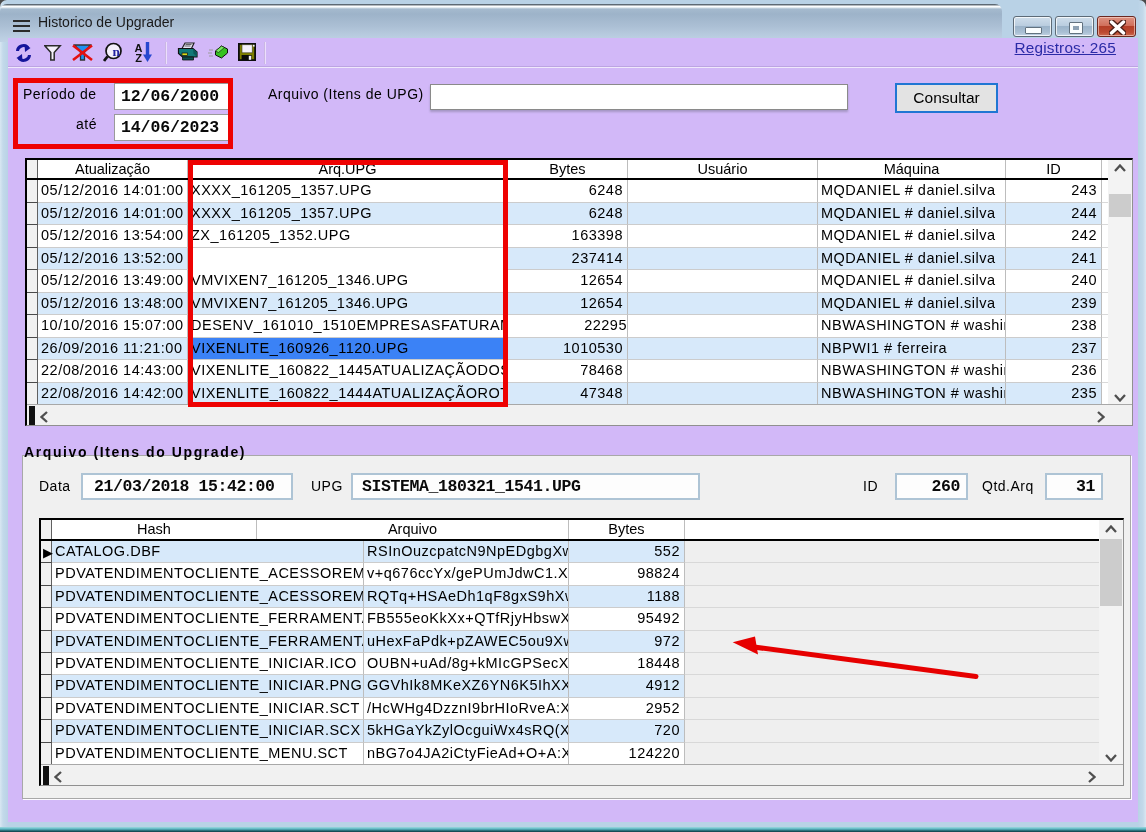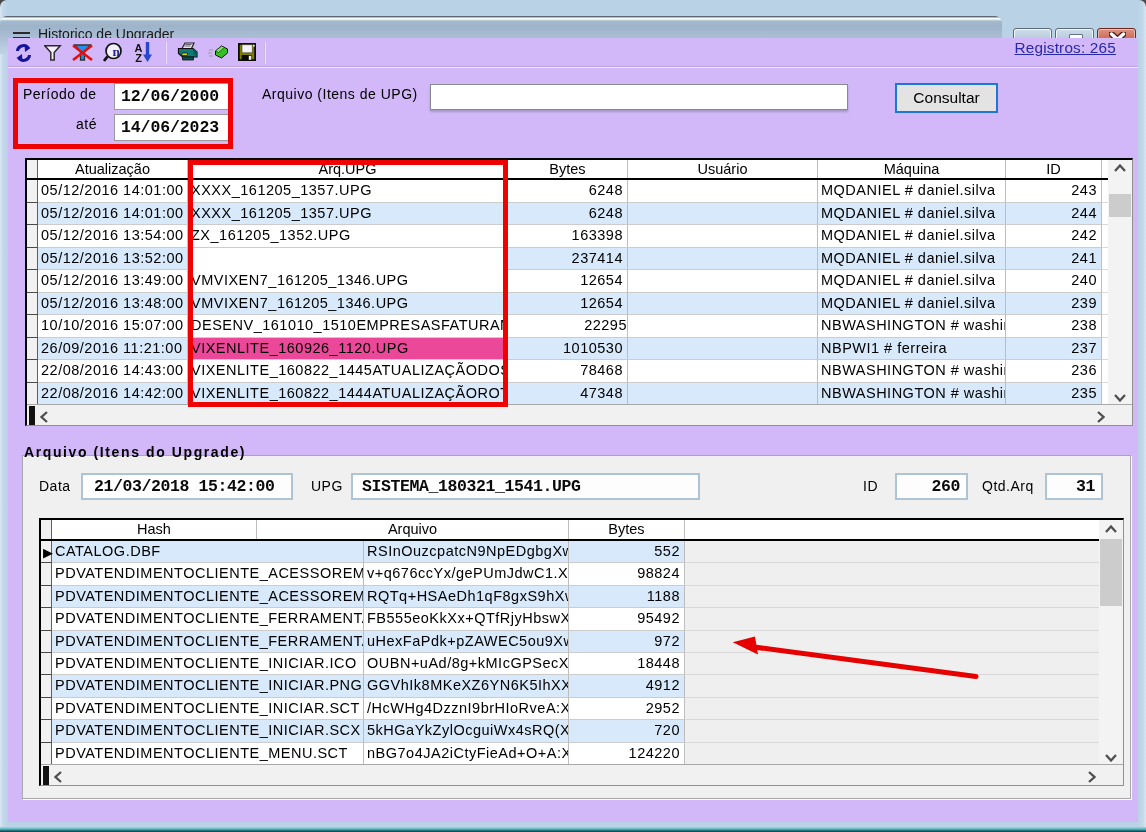--- a/index.html
+++ b/index.html
@@ -1,21 +1,21 @@
 <!DOCTYPE html>
 <html><head>
 <meta charset="utf-8">
 <style>
 * { margin:0; padding:0; box-sizing:border-box; }
 html,body { width:1146px; height:832px; overflow:hidden; }
 body { font-family:"Liberation Sans", sans-serif; background:#4a4a4a; position:relative; }
 #frame { position:absolute; left:0; top:0; width:1146px; height:832px;
   background:linear-gradient(90deg,#d9e7f2 0px,#c3d9ea 3px,#b9d2e6 8px,#b9d2e6 1138px,#c3d9ea 1143px,#d9e7f2 1146px);
   border-radius:7px 7px 0 0; }
-#titlebar { position:absolute; left:0; top:16px; width:1002px; height:38px; border-radius:7px 7px 0 0;
+#titlebar { position:absolute; left:0; top:4px; width:1002px; height:38px; border-radius:7px 7px 0 0;
   background:linear-gradient(#535f69 0px,#69757f 1px,#ffffff 2px,#f8fbfd 3px,#a5bace 5px,#9db3c9 10px,#abbfd4 22px,#b9cce0 32px,#c0d3e5 38px); }
 #client { position:absolute; left:8px; top:38px; width:1130px; height:784px; background:#d2b8f8; }
 #botline { position:absolute; left:0; top:827px; width:1146px; height:5px;
   background:linear-gradient(#9ed8de 0px,#5cb8c4 2px,#1d5b66 4px,#123c46 5px); }
 .hamb { position:absolute; left:13px; top:16px; width:17px; height:12px; }
 .hamb div { height:2px; background:#2a2a2a; margin-bottom:3px; }
 #title { position:absolute; left:38px; top:10px; font-size:14px; color:#1a1a1a; }
 
 .wbtn { position:absolute; top:12px; width:39px; height:21px; border-radius:3px;
   border:1px solid #5d6b77; box-shadow:inset 0 0 0 1px rgba(255,255,255,.75);
@@ -137,21 +137,21 @@
       </svg></div>
   </div>
 <div class="tsep" style="left: 165px; top: 42px;"></div>
 <div class="tsep" style="left: 264px; top: 42px;"></div>
 <div id="reglink">Registros: 265</div>
 
 <div class="lbl" style="left:23px;top:86px;">Período de</div>
 <div class="datefield" style="top:83px;">12/06/2000</div>
 <div class="lbl" style="left:76px;top:116px;">até</div>
 <div class="datefield" style="top:114px;">14/06/2023</div>
-<div class="lbl" style="left:262px;top:86px;">Arquivo (Itens de UPG)</div>
+<div class="lbl" style="left:268px;top:86px;">Arquivo (Itens de UPG)</div>
 <div id="input-arq"></div>
 <div id="btn-consultar">Consultar</div>
 
 <div class="grid" id="grid1" style="left:25px;top:158px;width:1108px;height:268px;">
     <div class="ghead" style="height:20px;">
       <div class="ind" style="width:11px;height:100%;"></div>
       <div class="c" style="width:150px;line-height:18px;">Atualização</div>
       <div class="c" style="width:320px;line-height:18px;">Arq.UPG</div>
       <div class="c" style="width:120px;line-height:18px;">Bytes</div>
       <div class="c" style="width:190px;line-height:18px;">Usuário</div>
@@ -225,21 +225,21 @@
       <div class="c " style="width:320px;line-height:21.5px;padding-left:3px;background:#fff;">DESENV_161010_1510EMPRESASFATURAMENTO</div>
       <div class="c num" style="width:120px;line-height:21.5px;padding-right:0;background:#fff;">22295</div>
       <div class="c " style="width:190px;line-height:21.5px;padding-left:3px;background:#fff;"></div>
       <div class="c " style="width:188px;line-height:21.5px;padding-left:3px;background:#fff;">NBWASHINGTON # washington</div>
       <div class="c num" style="width:96px;line-height:21.5px;padding-right:4px;background:#fff;">238</div>
       <div style="flex:1;background:#fff;border-bottom:1px solid #d9d9d9;"></div>
     </div>
     <div class="grow" style="height:22.5px;">
       <div class="ind" style="width:11px;"></div>
       <div class="c " style="width:150px;line-height:21.5px;padding-left:3px;background:#d7e9fa;">26/09/2016 11:21:00</div>
-      <div class="c " style="width:320px;line-height:21.5px;padding-left:3px;background:#ec4899;">VIXENLITE_160926_1120.UPG</div>
+      <div class="c " style="width:320px;line-height:21.5px;padding-left:3px;background:#3b82f6;">VIXENLITE_160926_1120.UPG</div>
       <div class="c num" style="width:120px;line-height:21.5px;padding-right:4px;background:#d7e9fa;">1010530</div>
       <div class="c " style="width:190px;line-height:21.5px;padding-left:3px;background:#d7e9fa;"></div>
       <div class="c " style="width:188px;line-height:21.5px;padding-left:3px;background:#d7e9fa;">NBPWI1 # ferreira</div>
       <div class="c num" style="width:96px;line-height:21.5px;padding-right:4px;background:#d7e9fa;">237</div>
       <div style="flex:1;background:#fff;border-bottom:1px solid #d9d9d9;"></div>
     </div>
     <div class="grow" style="height:22.5px;">
       <div class="ind" style="width:11px;"></div>
       <div class="c " style="width:150px;line-height:21.5px;padding-left:3px;background:#fff;">22/08/2016 14:43:00</div>
       <div class="c " style="width:320px;line-height:21.5px;padding-left:3px;background:#fff;">VIXENLITE_160822_1445ATUALIZAÇÃODOSIST</div>

